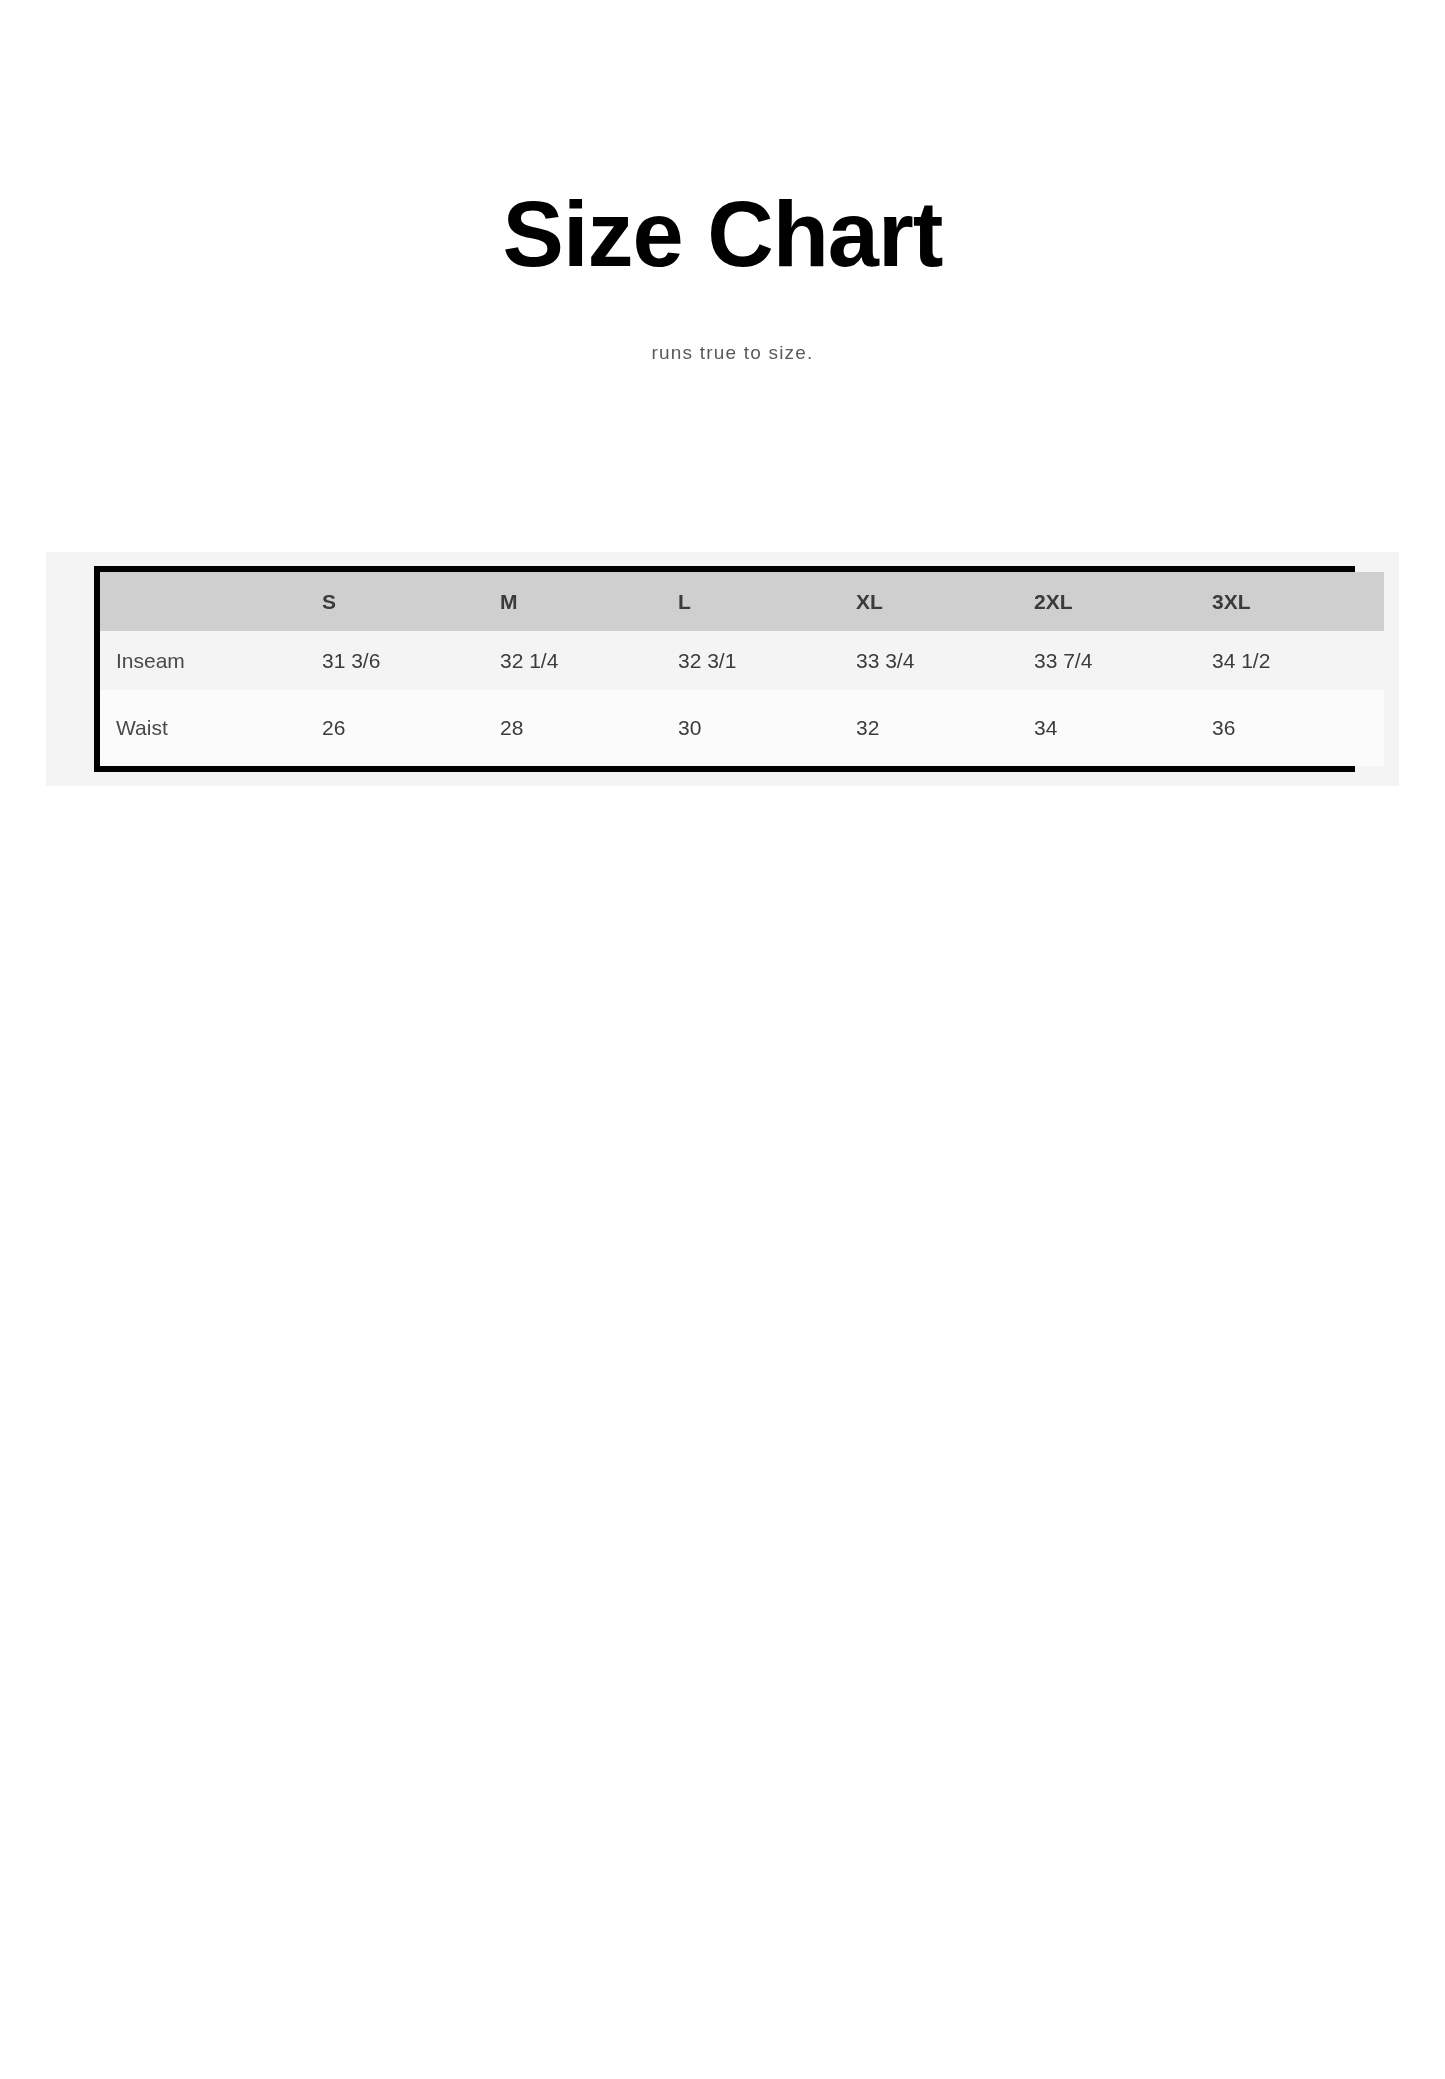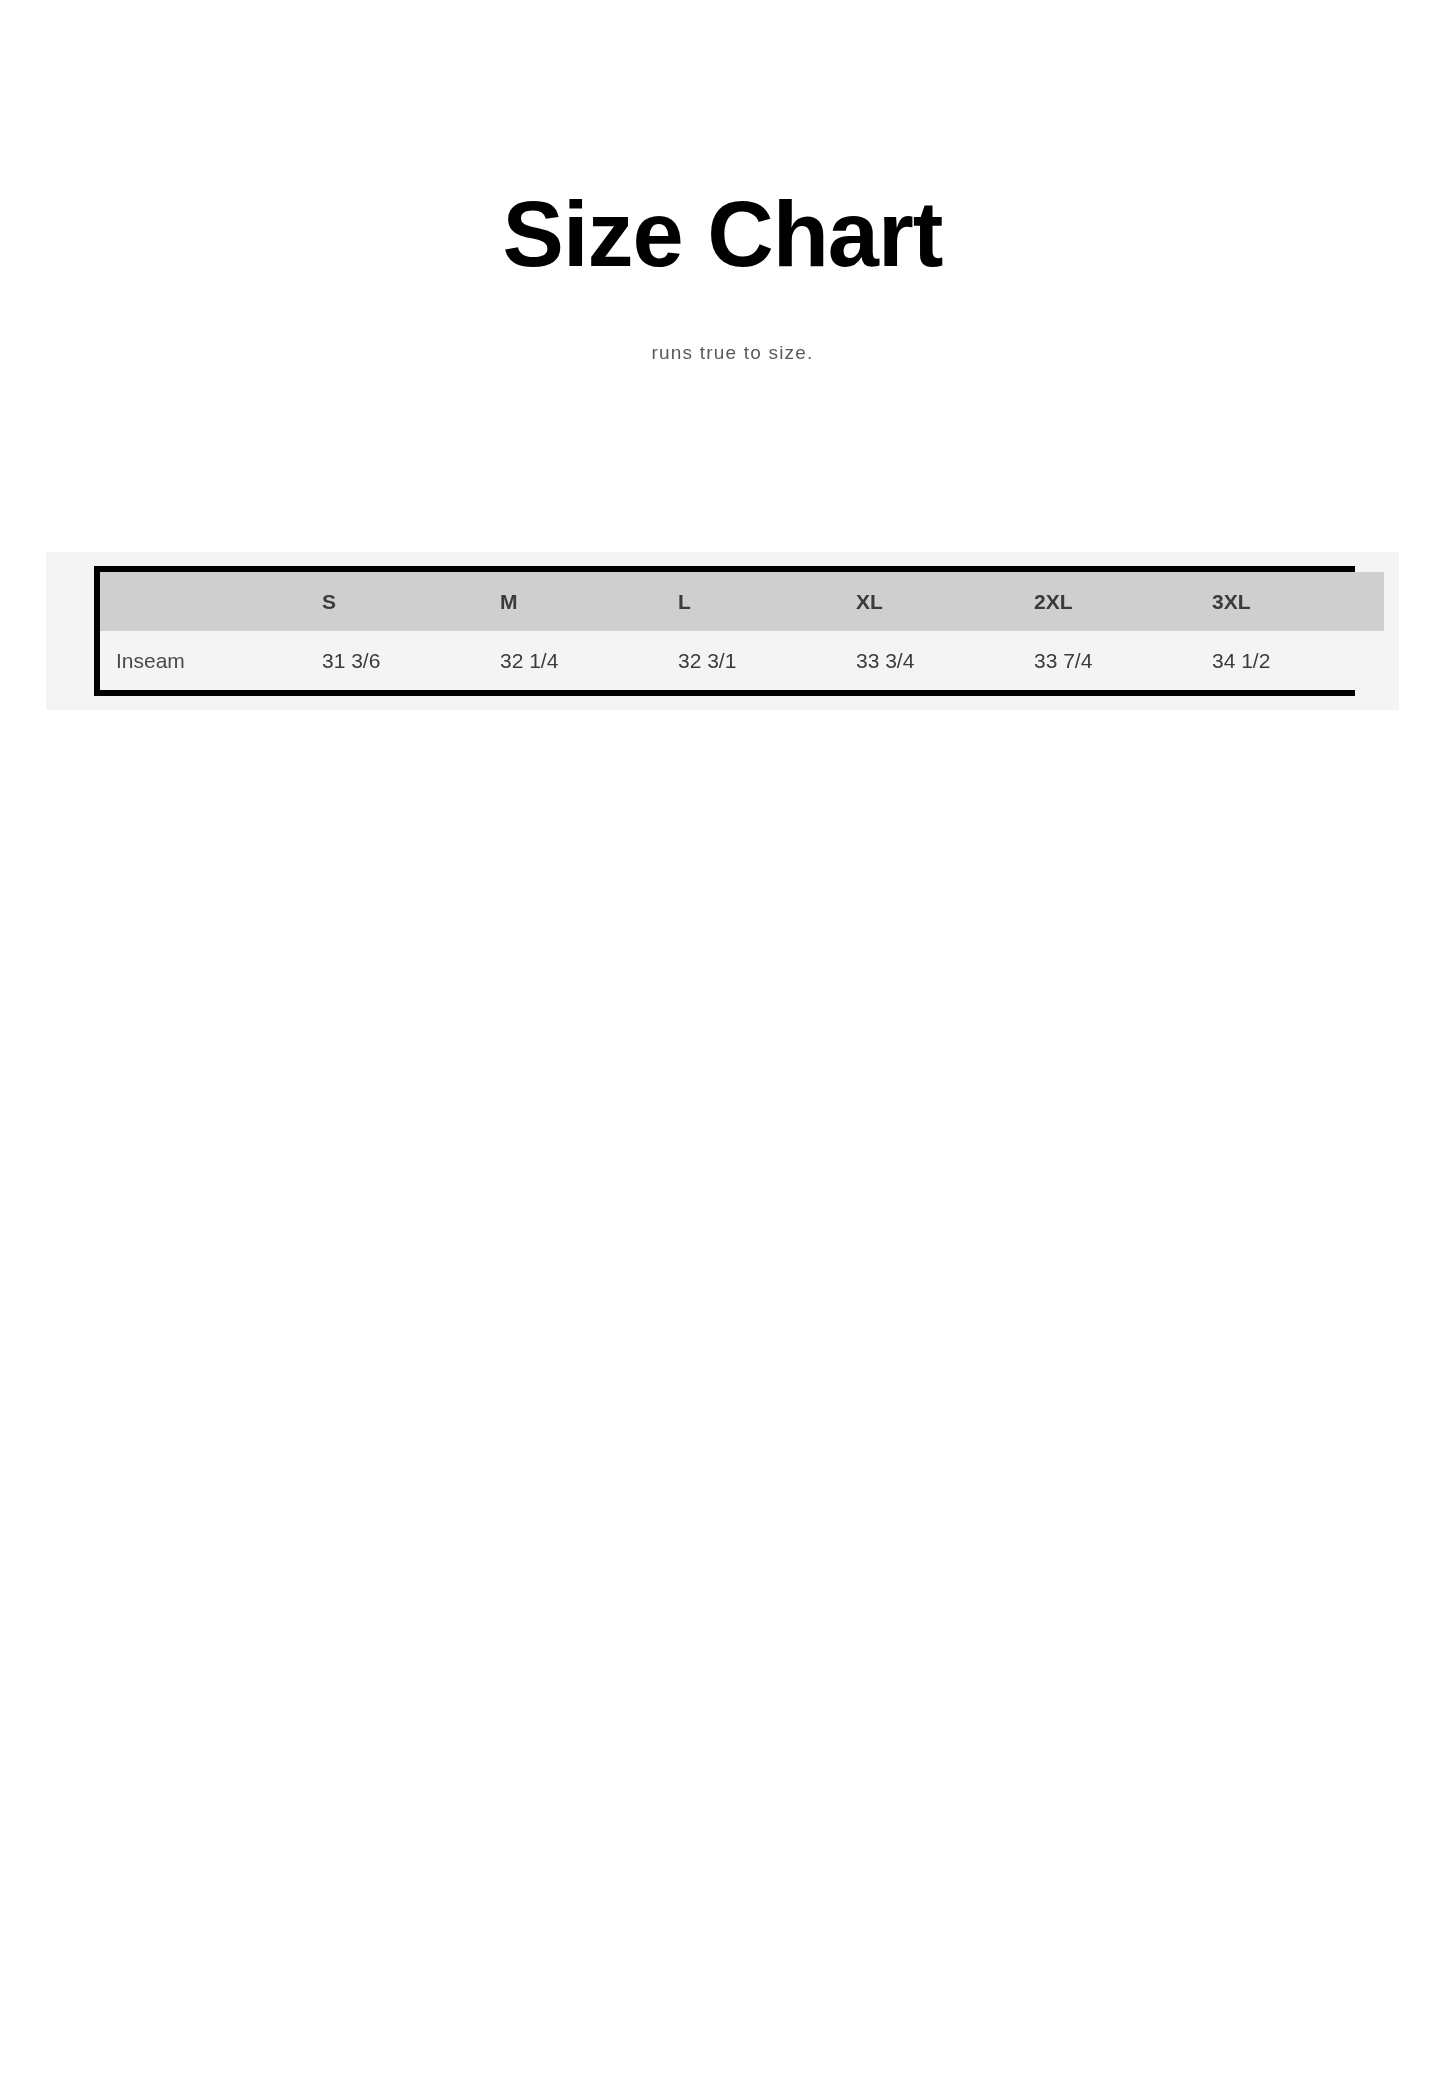--- a/index.html
+++ b/index.html
@@ -143,18 +143,27 @@
         <tbody>
           <tr class="row-odd">
             <td class="col-label">Inseam</td>
             <td class="col-data">31 3/6</td>
             <td class="col-data">32 1/4</td>
             <td class="col-data">32 3/1</td>
             <td class="col-data">33 3/4</td>
             <td class="col-data">33 7/4</td>
             <td class="col-data">34 1/2</td>
           </tr>
+          <tr class="row-even">
+            <td class="col-label">Waist</td>
+            <td class="col-data">26</td>
+            <td class="col-data">28</td>
+            <td class="col-data">30</td>
+            <td class="col-data">32</td>
+            <td class="col-data">34</td>
+            <td class="col-data">36</td>
+          </tr>
         </tbody>
       </table>
     </div>
   </div>
 
 </div>
 
 </body></html>

